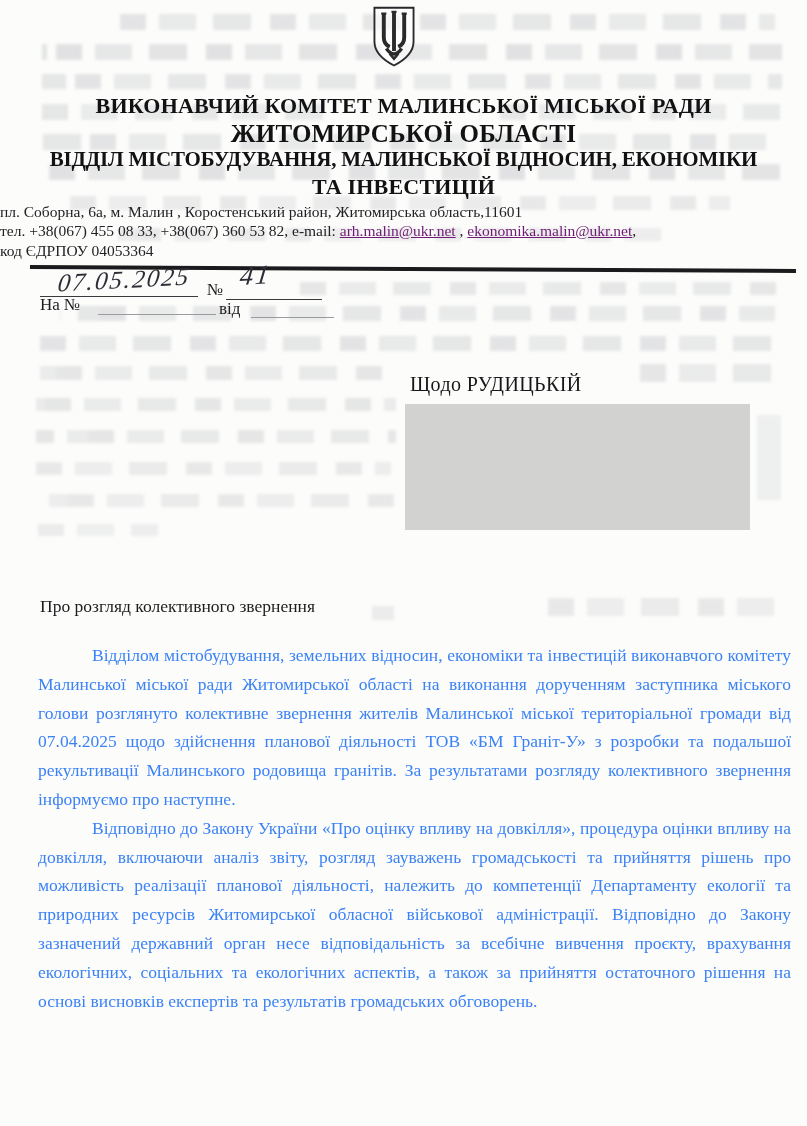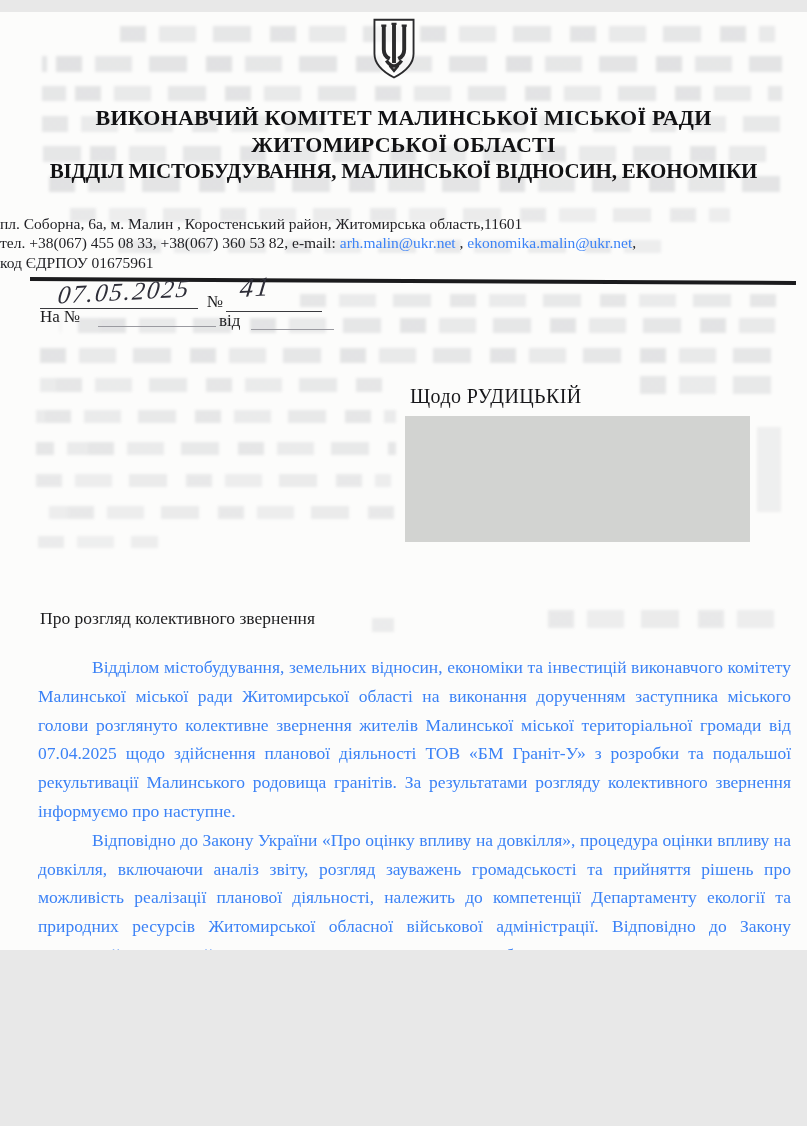--- a/index.html
+++ b/index.html
@@ -1,38 +1,38 @@
 <!DOCTYPE html>
 <html><head>
 <meta charset="utf-8">
 <style>
   html,body{margin:0;padding:0;background:#e8e8e8;}
   .page{
-    position:relative;width:807px;height:938px;margin:12px auto;
+    position:relative;width:807px;height:1126px;margin:0 auto;
     background:#fcfcfb;overflow:hidden;
     font-family:"Liberation Serif", serif;color:#1d1d1f;
   }
   
   .bleed{
     position:absolute;z-index:1;pointer-events:none;
     background:repeating-linear-gradient(90deg,
       rgba(108,112,122,.34) 0 26px, transparent 26px 39px,
       rgba(108,112,122,.27) 39px 76px, transparent 76px 93px,
       rgba(108,112,122,.31) 93px 131px, transparent 131px 150px);
     filter:blur(1.7px);
   }
   .z{position:absolute;z-index:2;}
   .hdr{left:0;width:100%;text-align:center;font-weight:bold;color:#121214;letter-spacing:.2px;white-space:nowrap;}
   .hdr1{top:93px;font-size:22px;}
-  .hdr2{top:120px;font-size:22px;}
+  .hdr2{top:120px;font-size:25px;}
   .hdr3{top:147px;font-size:21px;letter-spacing:-.2px;}
   .hdr4{top:174px;font-size:22px;}
   .contact{left:0;width:100%;font-size:15.5px;color:#222226;white-space:nowrap;}
   .c1{top:203px;} .c2{top:222px;} .c3{top:242px;}
-  .email{color:#3b82f6;}
+  .email{text-decoration:underline;color:#701a75;}
   .rule{left:30px;top:265px;width:766px;height:3.5px;background:#1b1b1d;transform:rotate(.3deg);transform-origin:left center;}
   .hand{font-style:italic;color:#2e2e38;transform:rotate(-3deg) skewX(-10deg);letter-spacing:2px;white-space:nowrap;}
   .uline{border-bottom:1.4px solid #3a3a3e;height:1px;}
   .uline.lt{border-bottom:1.3px solid #9a9aa0;}
   .reflabel{font-size:17px;color:#1d1d1f;white-space:nowrap;}
   .addressee{left:410px;top:373px;font-size:20px;color:#17171a;letter-spacing:.4px;white-space:nowrap;}
   .redacted{left:405px;top:404px;width:345px;height:126px;background:#d2d3d1;z-index:3;}
   .subject{left:40px;top:596px;font-size:17.5px;white-space:nowrap;}
   .bodytext{left:38px;top:641px;width:753px;font-size:17.5px;line-height:28.8px;text-align:justify;color:#3b82f6;}
   .bodytext p{margin:0;text-indent:54px;}
@@ -74,26 +74,27 @@
       <path d="M32 7 V53" stroke="#2a2a2c" stroke-width="4.6"></path>
       <path d="M23 50 Q32 63 41 50" stroke="#2a2a2c" stroke-width="4"></path>
       <path d="M17 9 H23 M41 9 H47 M29 7 H35" stroke="#2a2a2c" stroke-width="2.6"></path>
       <path d="M27 56 L32 62 L37 56" stroke="#2a2a2c" stroke-width="3"></path>
     </svg>
   </div>
 
   <div class="z hdr hdr1">ВИКОНАВЧИЙ КОМІТЕТ МАЛИНСЬКОЇ МІСЬКОЇ РАДИ</div>
   <div class="z hdr hdr2">ЖИТОМИРСЬКОЇ  ОБЛАСТІ</div>
   <div class="z hdr hdr3">ВІДДІЛ МІСТОБУДУВАННЯ, МАЛИНСЬКОЇ ВІДНОСИН, ЕКОНОМІКИ</div>
+  <div class="z hdr hdr4">ТА ІНВЕСТИЦІЙ</div>
 
   <div class="z contact c1">пл. Соборна, 6а,  м. Малин , Коростенський район, Житомирська область,11601</div>
   <div class="z contact c2">
     <span>тел. +38(067) 455 08 33, +38(067) 360 53 82, e-mail: </span><span class="email">arh.malin@ukr.net</span><span> , </span><span class="email">ekonomika.malin@ukr.net</span><span>,</span>
   </div>
-  <div class="z contact c3">код ЄДРПОУ  01675961</div>
+  <div class="z contact c3">код ЄДРПОУ  04053364</div>
 
   <div class="z rule"></div>
 
   <div class="z hand" style="left:58px;top:266px;font-size:25px;">07.05.2025</div>
   <div class="z uline" style="left:40px;top:295px;width:158px;"></div>
   <div class="z reflabel" style="left:207px;top:280px;">№</div>
   <div class="z hand" style="left:240px;top:260px;font-size:27px;">41</div>
   <div class="z uline" style="left:226px;top:298px;width:96px;"></div>
 
   <div class="z reflabel" style="left:40px;top:295px;">На №</div>

